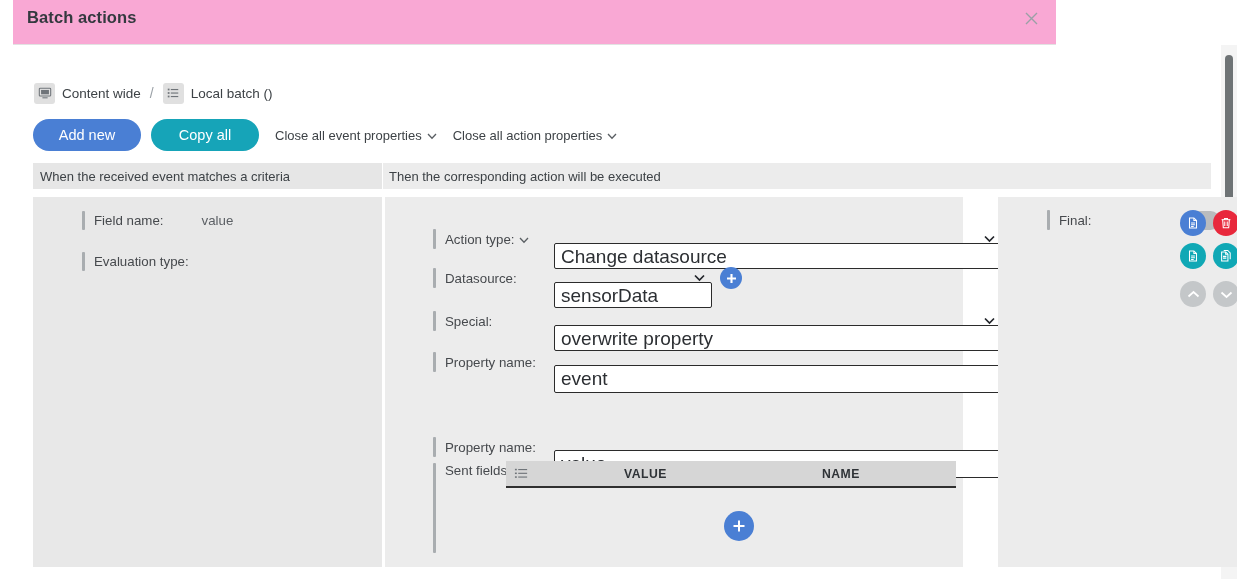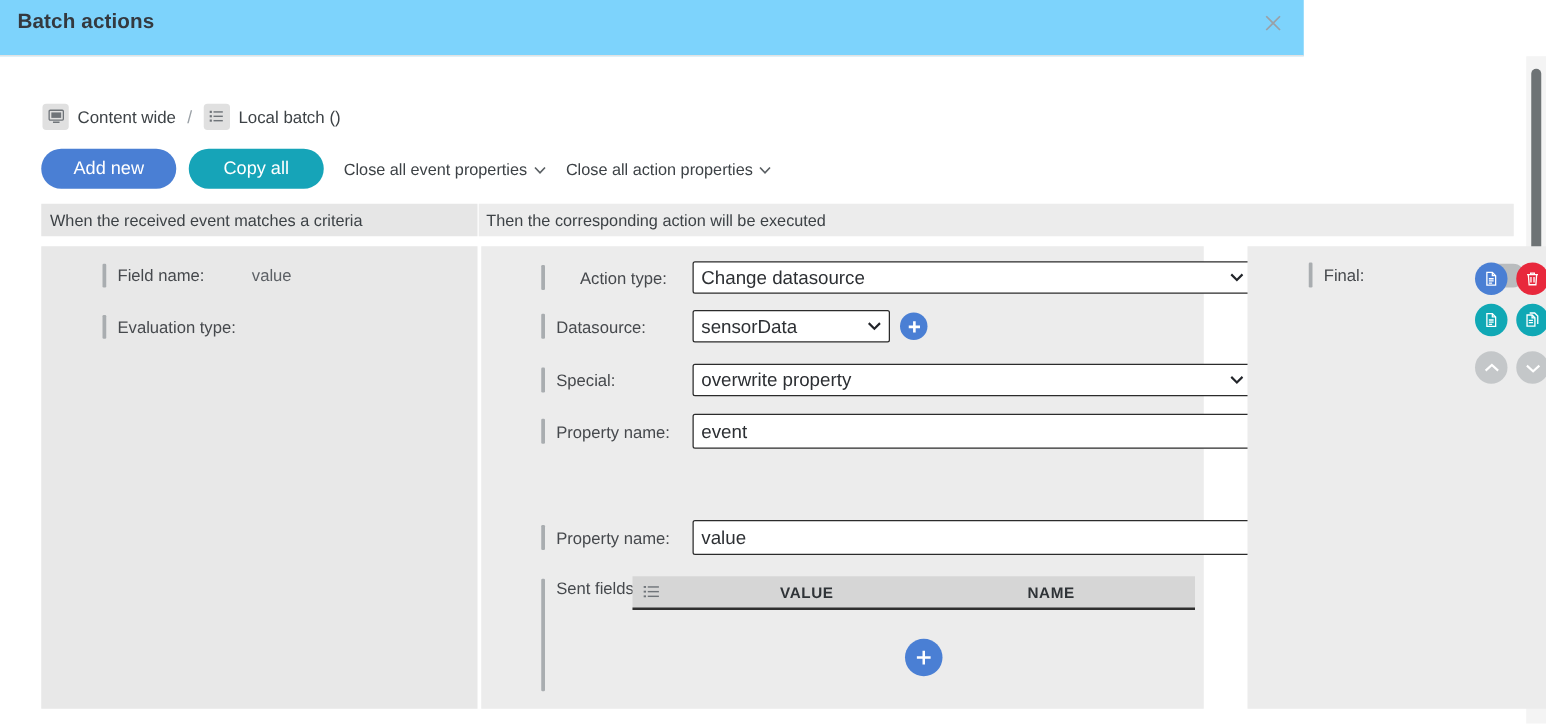--- a/index.html
+++ b/index.html
@@ -11,23 +11,23 @@
     overflow: hidden;
   }
   #app {
     position: relative;
     width: 1237px; height: 579px;
     background: #ffffff;
   }
 
   
   .titlebar {
-    position: absolute; left: 0; top: 0; width: 1043px; height: 45px;
+    position: absolute; left: 13px; top: 0; width: 1043px; height: 45px;
     border-bottom: 1px solid #e2e2e2;
-    background: #7dd3fc;
+    background: #f9a8d4;
   }
   .titlebar .title {
     position: absolute; left: 14px; top: 8px;
     font-size: 16.5px; font-weight: bold; color: #34393f;
     letter-spacing: 0.1px;
   }
   .close-btn {
     position: absolute; right: 14px; top: 7px;
     width: 22px; height: 22px;
     cursor: pointer;
@@ -123,25 +123,26 @@
     flex: none;
   }
   .lbl {
     font-size: 13.3px; color: #46494d; white-space: nowrap;
   }
   .static-val {
     font-size: 13.3px; color: #5c6065;
   }
 
   select.inp, input.inp {
-    font-family: inherit; font-size: 15px; color: #2c2f33;
+    font-family: inherit; font-size: 19px; color: #2c2f33;
     border: 1px solid #2b2b2b; background: #ffffff;
     height: 26px; padding: 0 6px;
     border-radius: 2px;
     outline: none;
+    margin-top: 34px;
   }
   select.inp {
     -webkit-appearance: none; appearance: none;
     padding-right: 24px;
     background-image: none;
   }
   .sel-wrap { position: relative; display: inline-block; }
   .sel-wrap .chev {
     position: absolute; right: 7px; top: 50%;
     transform: translateY(-50%);
@@ -276,21 +277,21 @@
       <div class="lbl-wrap">
         <div class="lbar" style="height:19px;"></div>
         <span class="lbl">Evaluation type:</span>
       </div>
     </div>
   </div>
 
   <div class="action-panel">
 
     <div class="row" style="left:4px; top:12px;">
-      <div class="lbl-wrap" style="width:116px;gap:19px;">
+      <div class="lbl-wrap" style="width:116px;">
         <div class="lbar" style="height:20px;"></div>
         <span class="lbl">Action type:</span>
         <span class="caret" style="margin-left:5px;">
           <svg width="10" height="7" viewBox="0 0 10 7">
               <path d="M1 1 L5 5.3 L9 1" stroke="#5a5f63" stroke-width="1.3" fill="none"></path>
             </svg>
         </span>
       </div>
       <div class="sel-wrap" style="margin-left:5px;">
         <select class="inp" style="width:448px;">

